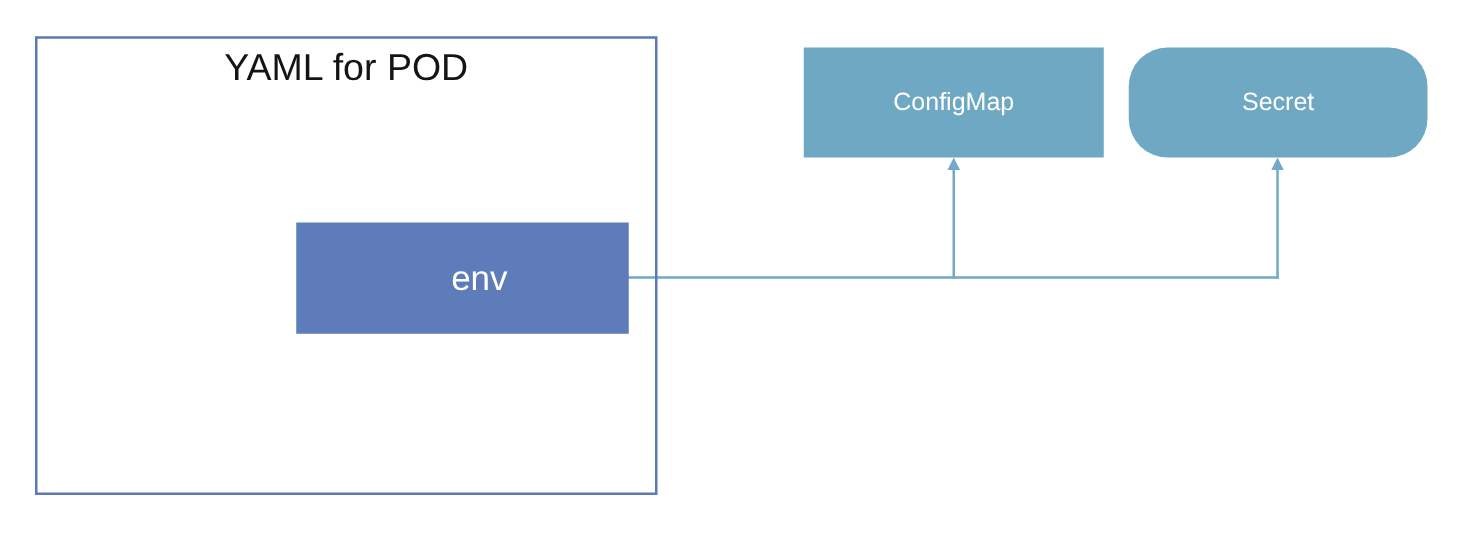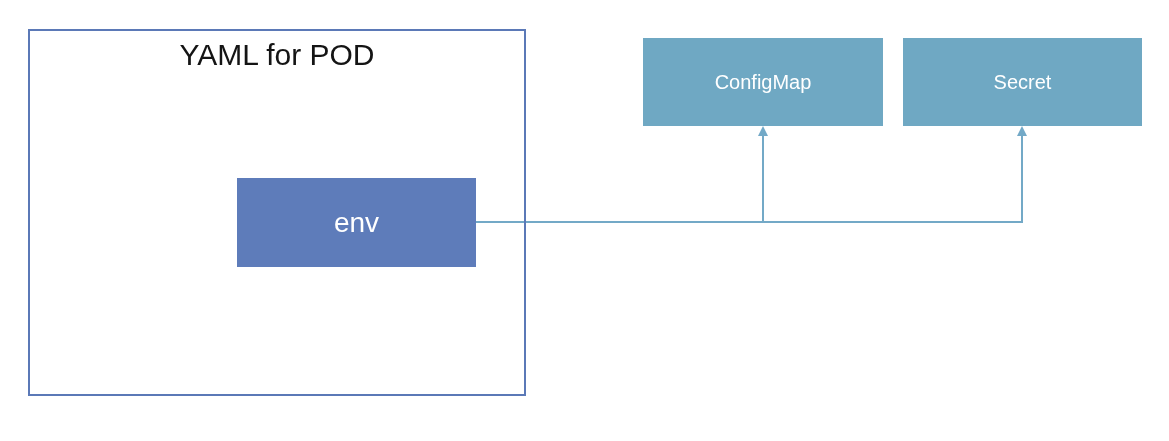--- a/index.html
+++ b/index.html
@@ -44,36 +44,37 @@
     left: 237px;
     top: 178px;
     width: 239px;
     height: 89px;
     background: var(--env-fill, #5e7cba);
     color: var(--box-text, #ffffff);
     display: flex;
     align-items: center;
     justify-content: center;
     font-size: 28px;
+    padding-left: 27px;
   }
 
   
   .target-box {
     position: absolute;
     top: 38px;
     height: 88px;
     background: var(--target-fill, #6fa8c3);
     color: var(--box-text, #ffffff);
     display: flex;
     align-items: center;
     justify-content: center;
     font-size: 20px;
   }
   .configmap-box { left: 643px; width: 240px; }
-  .secret-box    { left: 903px; width: 239px; }
+  .secret-box    { left: 903px; width: 239px; border-radius: 31px; }
 
   
   .h-line {
     position: absolute;
     left: 476px;
     top: 221px;
     width: 547px;
     height: 2px;
     background: var(--connector, #73a9c7);
   }

